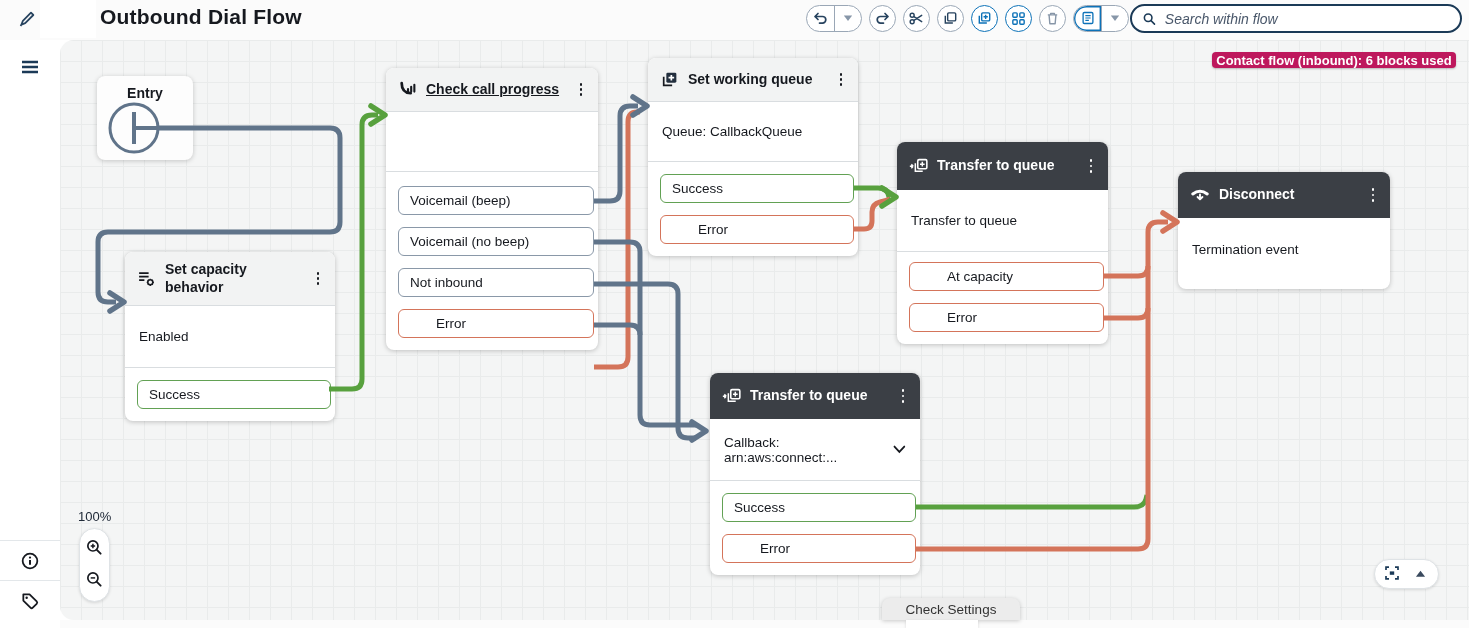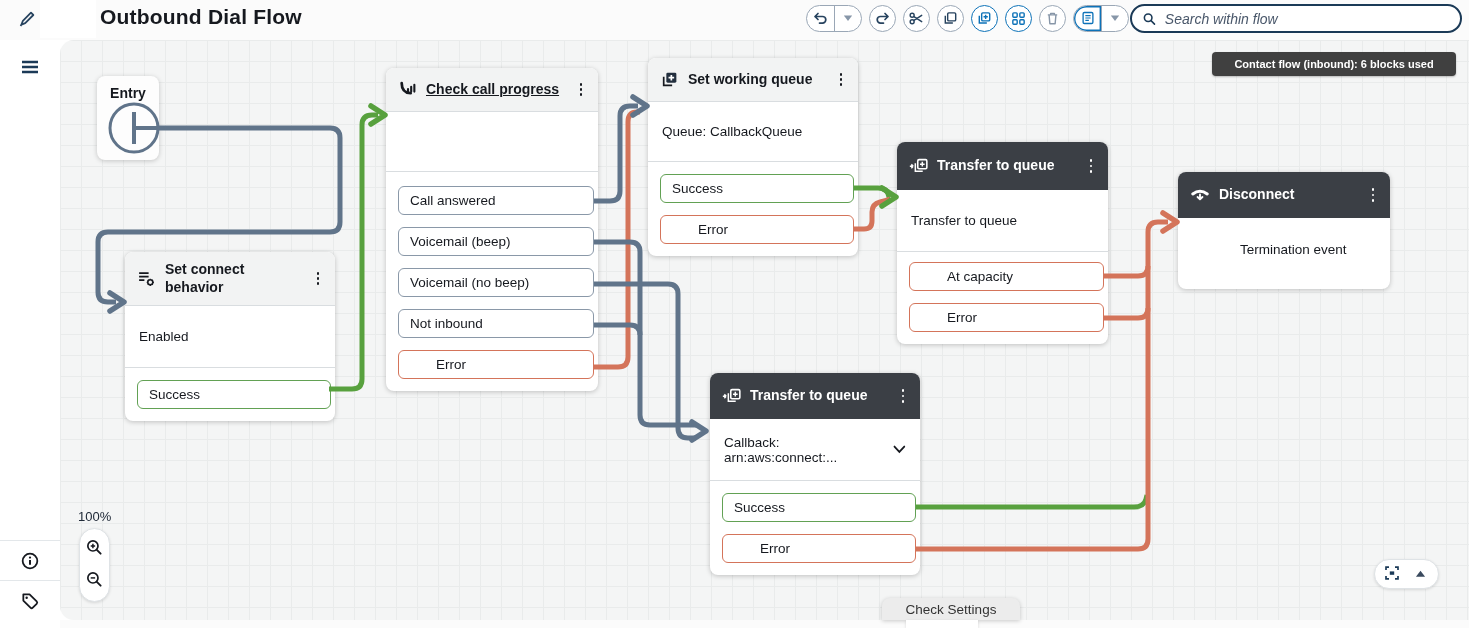--- a/index.html
+++ b/index.html
@@ -33,22 +33,22 @@
   .rail .div { position:absolute; left:0; width:60px; height:1px; background:#e3e7ea; }
   .rail-btn { position:absolute; left:16px; width:28px; height:28px; border:none; background:transparent; cursor:pointer; }
 
   
   .canvas { position:absolute; left:60px; top:40px; width:1409px; height:580px;
     background-color:#f4f5f5;
     background-image:linear-gradient(#e9ebeb 1px, transparent 1px), linear-gradient(90deg, #e9ebeb 1px, transparent 1px);
     background-size:21px 21px; border-radius:14px 0 0 14px; z-index:1; }
   .bottomstrip { position:absolute; left:60px; top:620px; width:1409px; height:8px; background:#fbfbfb; z-index:1; }
 
-  .count-badge { position:absolute; left:1212px; top:52px; width:244px; height:24px; background:#404040; color:#fff;
-    font-size:11px; font-weight:700; border-radius:4px; display:flex; align-items:center; justify-content:center;
+  .count-badge { position:absolute; left:1212px; top:52px; width:244px; height:16px; background:#be185d; color:#fff;
+    font-size:13px; font-weight:700; border-radius:4px; display:flex; align-items:center; justify-content:center;
     z-index:4; box-shadow:0 1px 2px rgba(0,0,0,.25); }
 
   
   .block { position:absolute; background:#fff; border-radius:8px; box-shadow:0 1px 5px rgba(0,0,0,.22); z-index:2; }
   .bhead { display:flex; align-items:center; gap:9px; padding:0 8px 0 12px; background:#f2f3f3;
     border-radius:8px 8px 0 0; border-bottom:1px solid #d9dde0; }
   .bhead.dark { background:#3b3f45; border-bottom:none; }
   .btitle { font-size:14px; font-weight:700; flex:1; line-height:1.25; }
   .bhead.dark .btitle { color:#fff; }
   .kebab { width:18px; height:22px; border:none; background:transparent; cursor:pointer;
@@ -56,21 +56,21 @@
   .kebab i { width:2.8px; height:2.8px; border-radius:50%; background:#16191f; }
   .bhead.dark .kebab i { background:#fff; }
   .bbody { border-bottom:1px solid #d9dde0; font-size:13.5px; display:flex; align-items:center; padding:0 14px; }
   .bbody.noline { border-bottom:none; }
   .bports { padding-top:12px; }
   .port { height:29px; margin:0 4px 12px 12px; border-radius:6px; background:#fff; border:1.5px solid #8a98a8;
     display:flex; align-items:center; padding-left:11px; font-size:13.5px; cursor:pointer; }
   .port.success { border-color:#62a154; }
   .port.error { border-color:#d4745a;padding-left:37px; }
 
-  .entry-block { position:absolute; left:97px; top:76px; width:62px; height:84px; background:#fdfdfd;
+  .entry-block { position:absolute; left:97px; top:76px; width:96px; height:84px; background:#fdfdfd;
     border-radius:8px; box-shadow:0 1px 5px rgba(0,0,0,.2); z-index:2; text-align:center; }
   .entry-block .etitle { font-size:14px; font-weight:700; margin-top:9px; }
 
   .sys-block { position:absolute; left:882px; top:598px; width:138px; height:22px; background:#ececec;
     border-radius:8px 8px 0 0; box-shadow:0 1px 4px rgba(0,0,0,.2); z-index:2;
     display:flex; align-items:center; justify-content:center; font-size:13.5px; color:#333; }
   .sys-frag { position:absolute; left:906px; top:620px; width:72px; height:8px; background:#fff; z-index:2;
     box-shadow:0 1px 3px rgba(0,0,0,.15); }
 
   
@@ -210,21 +210,21 @@
     <div class="etitle">Entry</div>
   </div>
 
   <div class="block" style="left:125px; top:252px; width:210px;">
     <div class="bhead" style="height:54px;">
       <svg width="19" height="19" viewBox="0 0 18 18">
         <path d="M2 4 H11 M2 7.3 H11 M2 10.6 H7" stroke="#16191f" stroke-width="1.7"></path>
         <circle cx="12.6" cy="12.6" r="2.4" fill="none" stroke="#16191f" stroke-width="1.5"></circle>
         <path d="M12.6 9.2 V10 M12.6 15.2 V16 M9.2 12.6 H10 M15.2 12.6 H16 M10.3 10.3 l.6 .6 M14.3 14.3 l.6 .6 M14.9 10.3 l-.6 .6 M10.9 14.3 l-.6 .6" stroke="#16191f" stroke-width="1.2"></path>
       </svg>
-      <span class="btitle">Set connect behavior</span>
+      <span class="btitle">Set capacity behavior</span>
       <button class="kebab">
           <i></i>
           <i></i>
           <i></i>
         </button>
     </div>
     <div class="bbody" style="height:62px;">
         <span>Enabled</span>
       </div>
     <div class="bports">
@@ -240,21 +240,20 @@
       </svg>
       <span class="btitle">Check call progress</span>
       <button class="kebab">
           <i></i>
           <i></i>
           <i></i>
         </button>
     </div>
     <div class="bbody" style="height:60px;"></div>
     <div class="bports" style="padding-top:14px;">
-      <div class="port">Call answered</div>
       <div class="port">Voicemail (beep)</div>
       <div class="port">Voicemail (no beep)</div>
       <div class="port">Not inbound</div>
       <div class="port error">Error</div>
     </div>
   </div>
 
   <div class="block" style="left:648px; top:58px; width:210px;">
     <div class="bhead" style="height:44px;">
       <svg width="19" height="19" viewBox="0 0 18 18">
@@ -308,21 +307,21 @@
         <path d="M2.5 8 Q9 3.2 15.5 8" fill="none" stroke="#fff" stroke-width="2.8" stroke-linecap="round"></path>
         <path d="M9 8.5 V12.8 M6.8 10.8 L9 13 L11.2 10.8" fill="none" stroke="#fff" stroke-width="1.7" stroke-linecap="round" stroke-linejoin="round"></path>
       </svg>
       <span class="btitle">Disconnect</span>
       <button class="kebab">
           <i></i>
           <i></i>
           <i></i>
         </button>
     </div>
-    <div class="bbody noline" style="height:62px;margin-left:48px;">
+    <div class="bbody noline" style="height:62px;">
         <span>Termination event</span>
       </div>
   </div>
 
   <div class="block" style="left:710px; top:373px; width:210px;">
     <div class="bhead dark" style="height:46px;">
       <svg width="19" height="19" viewBox="0 0 18 18">
         <path d="M0.8 8.8 H4 M4 8.8 l-1.8 -1.8 M4 8.8 l-1.8 1.8" stroke="#fff" stroke-width="1.4" fill="none"></path>
         <path d="M6 6 V13.5 H13" fill="none" stroke="#fff" stroke-width="1.4"></path>
         <rect x="8.3" y="2.5" width="8.6" height="8.6" rx="1.2" fill="none" stroke="#fff" stroke-width="1.5"></rect>

